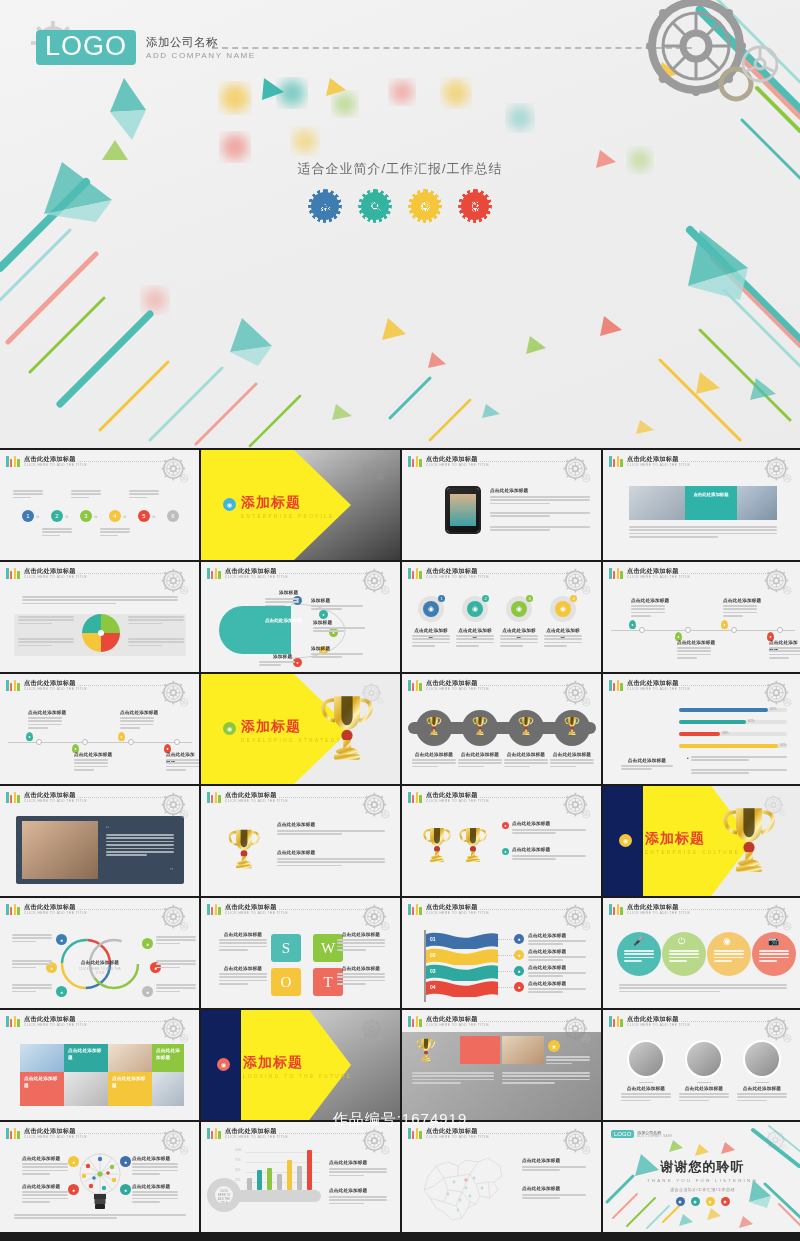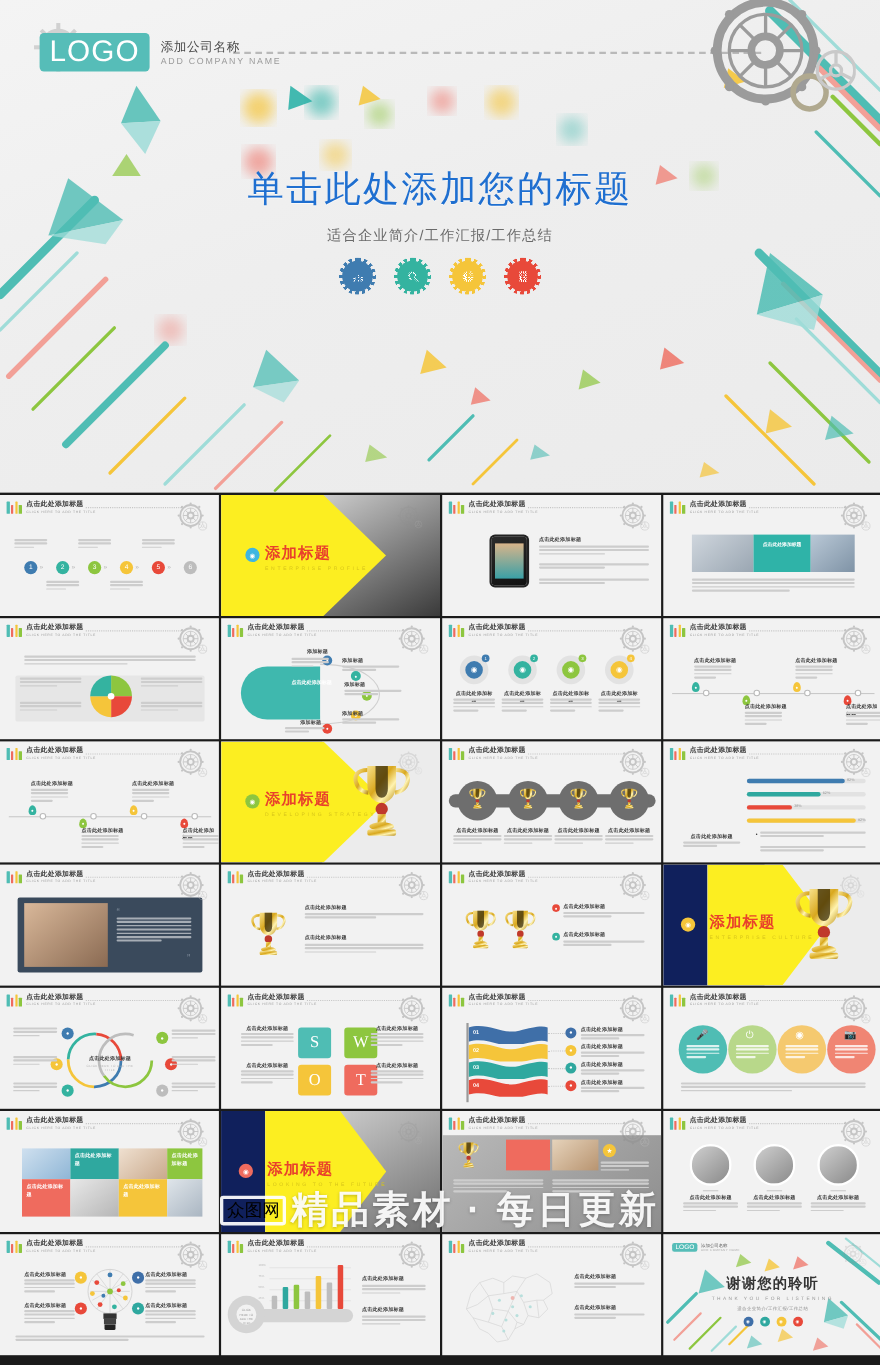--- a/index.html
+++ b/index.html
@@ -268,21 +268,20 @@
 
       <div class="logo-row">
         <div class="logo-box">LOGO</div>
         <div class="logo-txt">
           <div class="logo-cn">添加公司名称</div>
           <div class="logo-en">ADD COMPANY NAME</div>
         </div>
       </div>
 
       <div class="title-wrap">
-        <div class="main-title">单击此处添加您的标题</div>
         <div class="sub-cn">适合企业简介/工作汇报/工作总结</div>
         <div class="hero-icons">
           <div class="cog-icon" style="background:#3f7cb0">
             <svg width="13" height="13" viewBox="0 0 24 24" fill="#fff">
                 <rect x="4" y="13" width="3.6" height="7"></rect>
                 <rect x="10.2" y="8" width="3.6" height="12"></rect>
                 <rect x="16.4" y="11" width="3.6" height="9"></rect>
               </svg>
           </div>
           <div class="cog-icon" style="background:#34b3a0">
@@ -2663,18 +2662,15 @@
           <span class="ccircle" style="width:9px;height:9px;background:#3f6fa8;font-size:4px">◉</span>
           <span class="ccircle" style="width:9px;height:9px;background:#2fa89f;font-size:4px">◉</span>
           <span class="ccircle" style="width:9px;height:9px;background:#f5c53a;font-size:4px">◉</span>
           <span class="ccircle" style="width:9px;height:9px;background:#e8493a;font-size:4px">◉</span>
         </div>
       </div>
         </div>
       </div>
     </div>
 
-  <div class="wm">
-    <span class="wm-box">众图网</span>
-    <span class="wm-main">精品素材 · 每日更新</span>
-  </div>
+  <div class="wm-no" style="position:absolute;top:1110px;">作品编号:1674919</div>
 
 </div>
 
 </body></html>

